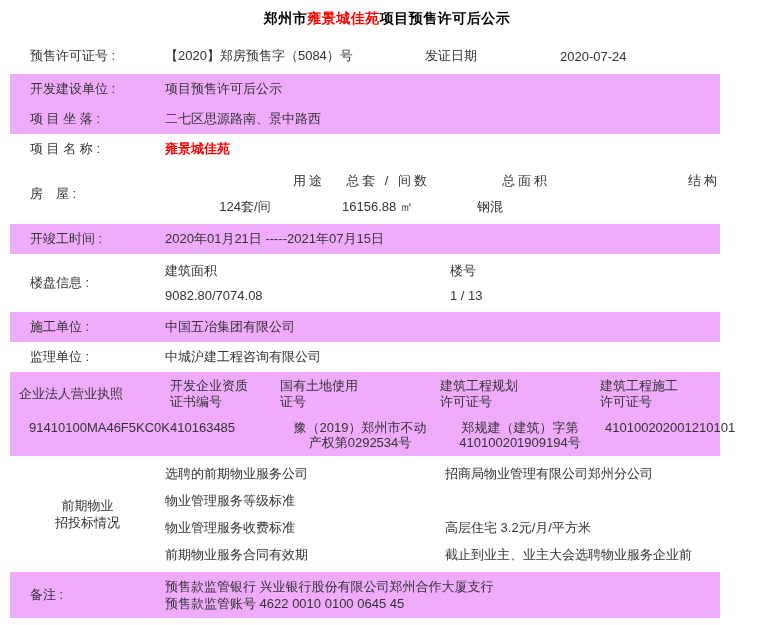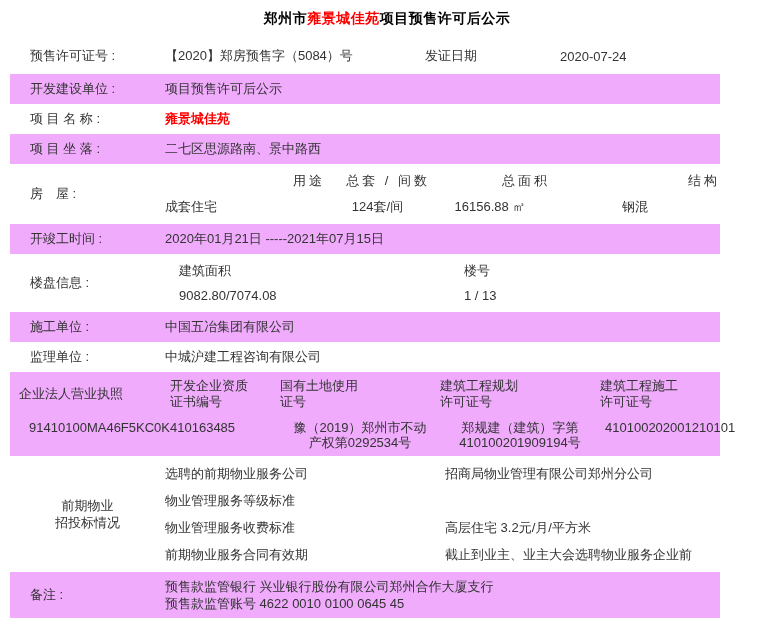--- a/index.html
+++ b/index.html
@@ -32,21 +32,21 @@
   
   .cell-260 { flex: 0 0 260px; }
   .cell-135 { flex: 0 0 135px; }
   
   .sub-table { flex: 1; align-self: stretch; display: flex; flex-direction: column; justify-content: space-between; }
   .house-line { display: grid; grid-template-columns: 160px 105px 120px 1fr; height: 26px; align-items: center; }
   .house-line .hc { text-align: right; letter-spacing: 3px; }
   .house-line .vc1 { text-align: left; }
   .house-line .vc  { text-align: center; letter-spacing: 0; }
   
-  .bld-line { display: grid; grid-template-columns: 285px 1fr; height: 25px; align-items: center; margin-left: 14px; }
+  .bld-line { display: grid; grid-template-columns: 285px 1fr; height: 25px; align-items: center; }
   
   .license-row { display: block; padding: 6px 0; min-height: 80px; }
   .lic-grid { display: grid; grid-template-columns: 160px 110px 160px 160px 1fr; }
   .lic-head { min-height: 32px; }
   .lic-head .lc { display: flex; flex-direction: column; justify-content: center; text-align: left; line-height: 16px; }
   .lic-head .lc.first { text-align: left; padding-left: 9px; }
   .lic-vals { margin-top: 10px; }
   .lic-vals .lc { line-height: 15px; }
   .lic-vals .lc.first { padding-left: 9px; text-align: right; }
   .lic-vals .lc.c2 { padding-left: 0; }
@@ -75,41 +75,40 @@
     <div class="cell-260">【2020】郑房预售字（5084）号</div>
     <div class="cell-135">发证日期</div>
     <div class="val">2020-07-24</div>
   </div>
 
   <div class="row gray">
     <div class="label-cell">开发建设单位 :</div>
     <div class="val">项目预售许可后公示</div>
   </div>
 
+  <div class="row gray">
+    <div class="label-cell">项 目 坐 落 :</div>
+    <div class="val">二七区思源路南、景中路西</div>
+  </div>
+
   <div class="row white">
     <div class="label-cell">项 目 名 称 :</div>
     <div class="val red-bold">雍景城佳苑</div>
-  </div>
-
-  <div class="row gray">
-    <div class="label-cell">项 目 坐 落 :</div>
-    <div class="val">二七区思源路南、景中路西</div>
   </div>
 
   <div class="row white" style="min-height:60px">
     <div class="label-cell">房　屋 :</div>
     <div class="sub-table">
       <div class="house-line">
         <div class="hc">用途</div>
         <div class="hc">总套 / 间数</div>
         <div class="hc">总面积</div>
         <div class="hc">结构</div>
       </div>
       <div class="house-line">
-        <div class="vc1">成套住宅</div>
         <div class="vc">124套/间</div>
         <div class="vc">16156.88 ㎡</div>
         <div class="vc">钢混</div>
       </div>
     </div>
   </div>
 
   <div class="row gray">
     <div class="label-cell">开竣工时间 :</div>
     <div class="val">2020年01月21日 -----2021年07月15日</div>

